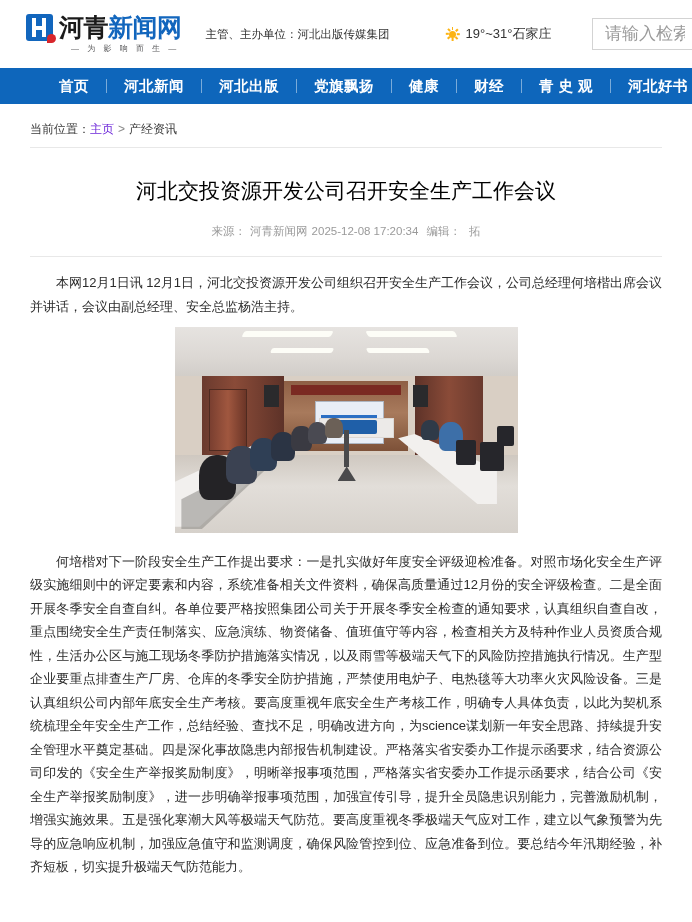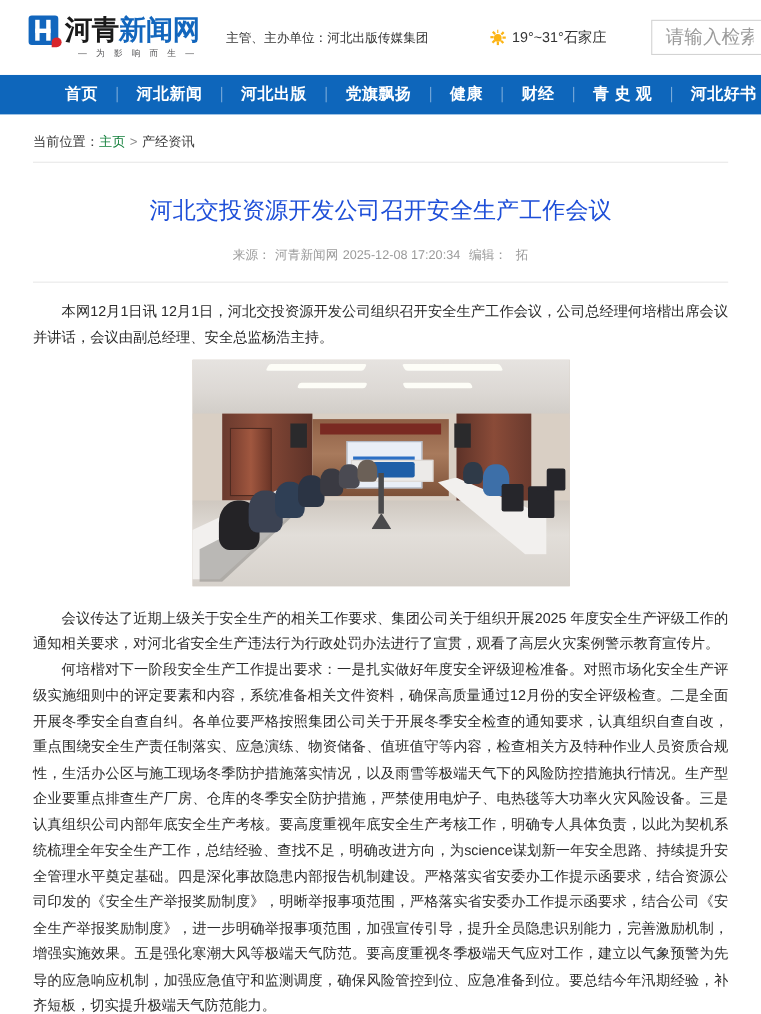--- a/index.html
+++ b/index.html
@@ -168,21 +168,21 @@
     height: 1px;
     background: #e8e8e8;
     margin: 0 30px;
   }
 
   
   .article { padding: 0 30px; }
   .title {
     text-align: center;
     font-size: 21px;
-    color: #1d4ed8;
+    color: #000000;
     font-weight: normal;
     line-height: 32px;
     margin: 27px 0 0 0;
     font-family: "Liberation Serif", "DejaVu Serif", serif;
   }
   .meta {
     text-align: center;
     font-size: 11.5px;
     color: #9a9a9a;
     margin-top: 17px;
@@ -366,21 +366,21 @@
     <span class="nav-sep"></span>
     <a class="nav-item">财经</a>
     <span class="nav-sep"></span>
     <a class="nav-item">青 史 观</a>
     <span class="nav-sep"></span>
     <a class="nav-item">河北好书</a>
 
   </div>
 
   <div class="crumb-wrap">
-    <span>当前位置：</span><a style="color:#15803d;text-decoration:none">主页</a><span class="sep">&gt;</span><a style="color:#3a3a3a;text-decoration:none">产经资讯</a>
+    <span>当前位置：</span><a style="color:#6d28d9;text-decoration:none">主页</a><span class="sep">&gt;</span><a style="color:#3a3a3a;text-decoration:none">产经资讯</a>
   </div>
   <div class="rule"></div>
 
   <div class="article">
 
     <h1 class="title">河北交投资源开发公司召开安全生产工作会议</h1>
 
     <div class="meta">
       <span>来源：</span><a class="src-link" style="text-decoration:none">河青新闻网</a><span>2025-12-08 17:20:34</span><span>编辑：</span><span>拓</span>
     </div>
@@ -424,18 +424,17 @@
           
           <div class="ph-person" style="right:16%;top:46%;width:7%;height:14%;background:#3d6fa8"></div>
           <div class="ph-person" style="right:23%;top:45%;width:5%;height:10%;background:#2f3a48"></div>
           
           <div class="ph-chair" style="right:4%;top:56%;width:7%;height:14%"></div>
           <div class="ph-chair" style="right:12%;top:55%;width:6%;height:12%"></div>
           <div class="ph-chair" style="right:1%;top:48%;width:5%;height:10%"></div>
         </div>
       </div>
 
-      <p>会议传达了近期上级关于安全生产的相关工作要求、集团公司关于组织开展2025 年度安全生产评级工作的通知相关要求，对河北省安全生产违法行为行政处罚办法进行了宣贯，观看了高层火灾案例警示教育宣传片。</p>
       <p>何培楷对下一阶段安全生产工作提出要求：一是扎实做好年度安全评级迎检准备。对照市场化安全生产评级实施细则中的评定要素和内容，系统准备相关文件资料，确保高质量通过12月份的安全评级检查。二是全面开展冬季安全自查自纠。各单位要严格按照集团公司关于开展冬季安全检查的通知要求，认真组织自查自改，重点围绕安全生产责任制落实、应急演练、物资储备、值班值守等内容，检查相关方及特种作业人员资质合规性，生活办公区与施工现场冬季防护措施落实情况，以及雨雪等极端天气下的风险防控措施执行情况。生产型企业要重点排查生产厂房、仓库的冬季安全防护措施，严禁使用电炉子、电热毯等大功率火灾风险设备。三是认真组织公司内部年底安全生产考核。要高度重视年底安全生产考核工作，明确专人具体负责，以此为契机系统梳理全年安全生产工作，总结经验、查找不足，明确改进方向，为science谋划新一年安全思路、持续提升安全管理水平奠定基础。四是深化事故隐患内部报告机制建设。严格落实省安委办工作提示函要求，结合资源公司印发的《安全生产举报奖励制度》，明晰举报事项范围，严格落实省安委办工作提示函要求，结合公司《安全生产举报奖励制度》，进一步明确举报事项范围，加强宣传引导，提升全员隐患识别能力，完善激励机制，增强实施效果。五是强化寒潮大风等极端天气防范。要高度重视冬季极端天气应对工作，建立以气象预警为先导的应急响应机制，加强应急值守和监测调度，确保风险管控到位、应急准备到位。要总结今年汛期经验，补齐短板，切实提升极端天气防范能力。</p>
 
     </div>
   </div>
 </div>
 
 </body></html>

